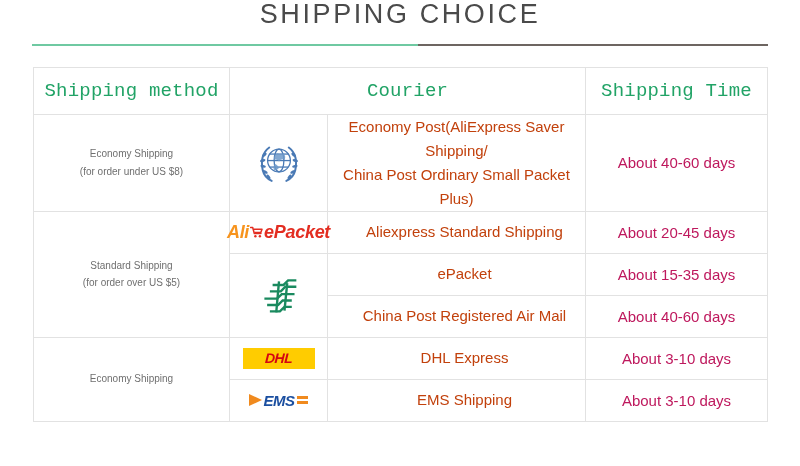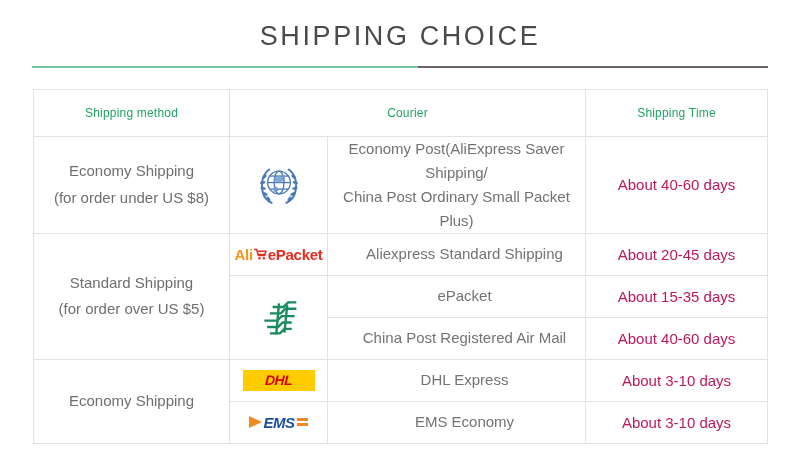--- a/index.html
+++ b/index.html
@@ -18,21 +18,20 @@
   .page {
     position: relative;
     width: 800px;
     height: 466px;
     background: #ffffff;
     box-sizing: border-box;
   }
 
   
   .title-wrap {
-    padding-top: 22px;
     text-align: center;
   }
   .title {
     font-size: 27px;
     letter-spacing: 2.6px;
     color: #4a4a4a;
     font-weight: 400;
     display: inline-block;
     line-height: 1.1;
   }
@@ -71,37 +70,38 @@
     font-weight: 400;
   }
   .col-method { width: 196px; }
   .col-logo   { width: 98px;  }
   .col-name   { width: 258px; }
   .col-time   { width: 182px; }
 
   th.hdr {
     height: 46px;
     color: #21a366;
-    font-size: 12px;
+    font-size: 19px;
     letter-spacing: 0.2px;
+    font-family: Liberation Mono, monospace;
   }
 
   .method-cell {
-    font-size: 15px;
+    font-size: 10px;
     color: #6f6f6f;
     line-height: 1.75;
     padding: 6px 4px;
     margin-top: 9px;
   }
   .method-cell .l1 { display: block; }
   .method-cell .l2 { display: block; }
 
   .courier-text {
     font-size: 15px;
-    color: #737373;
+    color: #c2410c;
     text-align: left;
     padding-left: 12px;
     line-height: 1.6;
     margin-top: 12px;
   }
   .courier-text.one-line { padding-left: 16px; }
 
   .time-cell {
     font-size: 15px;
     color: #be185d;
@@ -121,24 +121,25 @@
     justify-content: center;
   }
 
   
   .upu { width: 52px; height: 52px; display:block; }
 
   
   .alix {
     display: inline-flex;
     align-items: center;
-    font-size: 15px;
+    font-size: 18px;
     font-weight: bold;
     letter-spacing: -0.3px;
     line-height: 1;
+    font-style: italic;
   }
   .alix .ali  { color: #f7941e; }
   .alix .xpr  { color: #e32d21; }
   .alix .cart { margin: 0 1px; display: inline-block; }
 
   
   .cpost { width: 44px; height: 42px; display:block; }
 
   
   .dhl-box {
@@ -341,21 +342,21 @@
               <span class="ems-box">
                 <span class="ems-tri"></span>
                 <span class="ems-text">EMS</span>
                 <span class="ems-bars">
                   <i></i>
                     <i></i>
                 </span>
               </span>
             </div>
           </td>
-          <td class="courier-text one-line">EMS Economy</td>
+          <td class="courier-text one-line">EMS Shipping</td>
           <td class="time-cell">About 3-10 days</td>
         </tr>
 
       </tbody>
     </table>
   </div>
 
 </div>
 
 </body></html>

